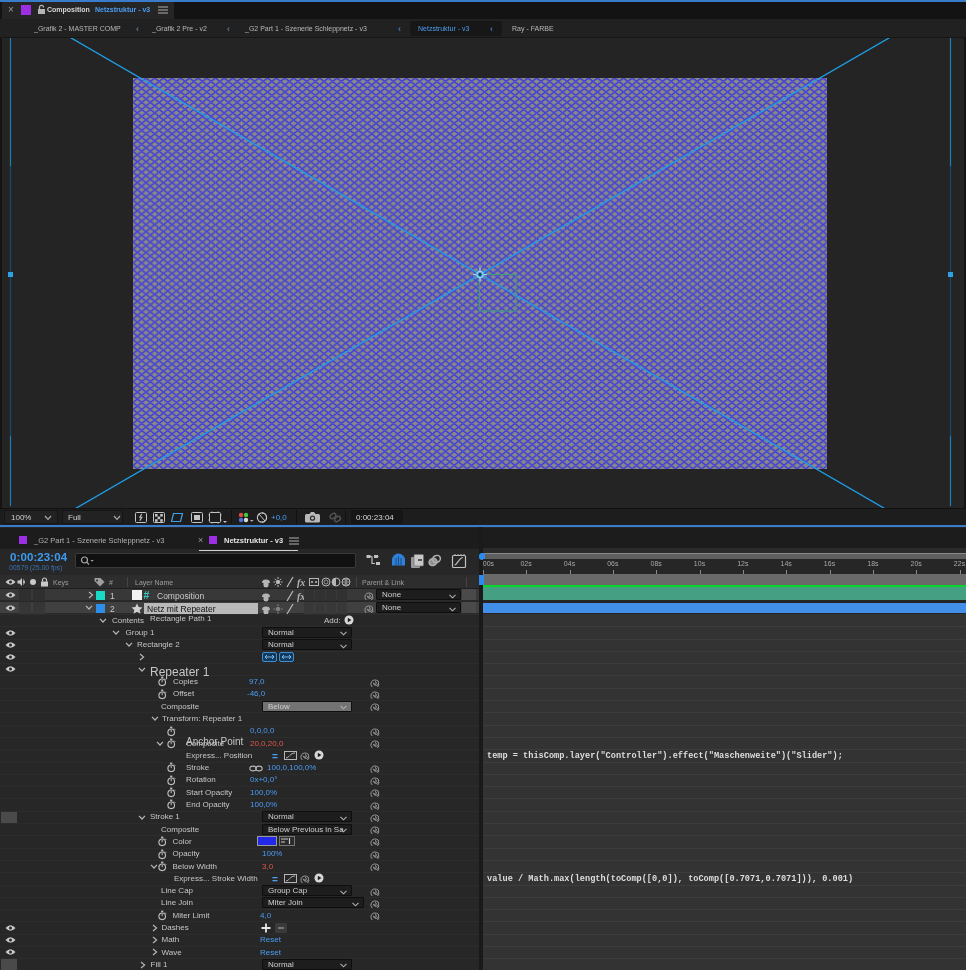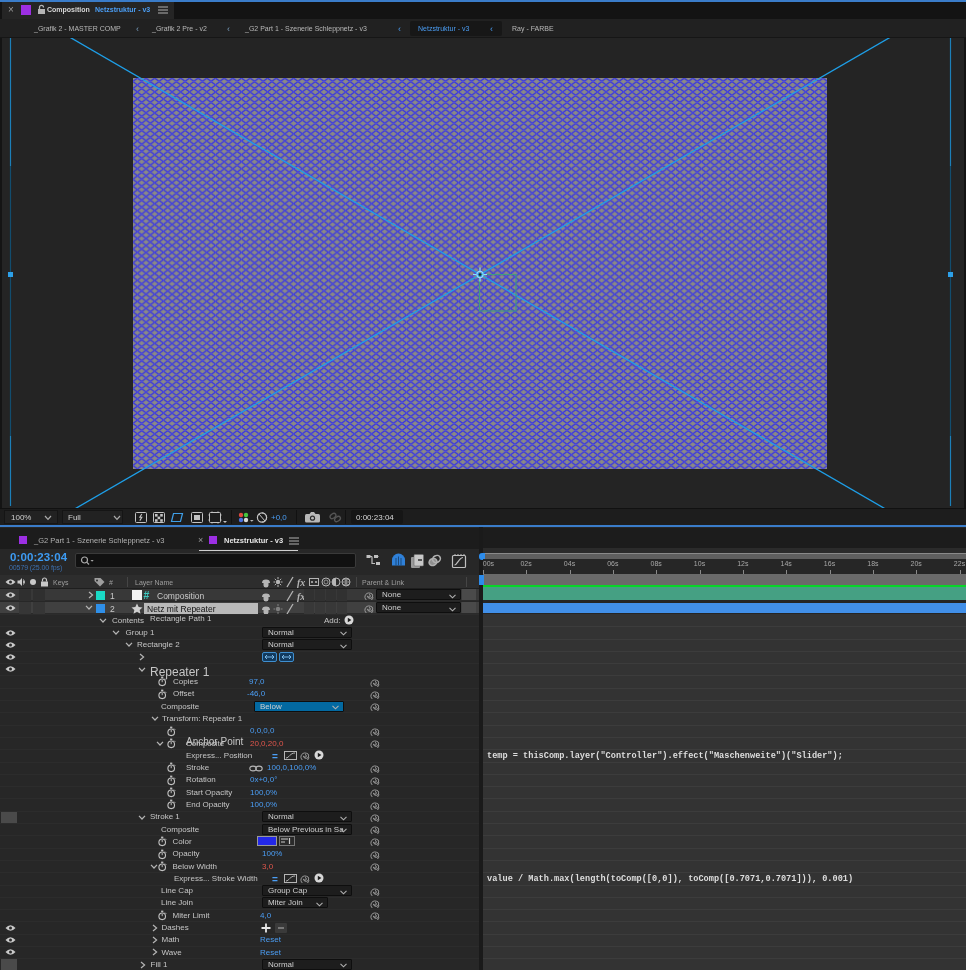--- a/index.html
+++ b/index.html
@@ -431,21 +431,21 @@
     <rect x="4.1" y="0.6" width="2.2" height="1.6" fill="#bdbdbd"></rect>
     <line x1="8" y1="2.6" x2="9.2" y2="3.8" stroke="#bdbdbd" stroke-width="1"></line>
     <line x1="5.2" y1="6.2" x2="5.2" y2="4" stroke="#bdbdbd" stroke-width="1"></line>
   </svg>
 <span class="t" style="left:173px;top:689.3px;color:#c6c6c6;font-size:8px">Offset</span>
 <span class="t" style="left:247px;top:689.3px;color:#4b9ef5;font-size:8px">-46,0</span>
 <svg style="position:absolute;left:370px;top:688.85px" width="10" height="10" viewBox="0 0 10 10">
     <path d="M5 5 m0 -0.5 a1.4 1.4 0 1 1 -1.5 1.4 a2.6 2.6 0 1 0 2.8 -2.7 a4 4 0 1 0 2.6 4" fill="none" stroke="#9a9a9a" stroke-width="1"></path>
   </svg>
 <span class="t" style="left:161px;top:701.6px;color:#c6c6c6;font-size:8px">Composite</span>
-<div style="position:absolute;left:254px;top:700.65px;width:90px;height:11px;background:#0369a1;border:1px solid #0e0e0e;border-radius:1px;overflow:hidden">
+<div style="position:absolute;left:262px;top:700.65px;width:90px;height:11px;background:#737373;border:1px solid #0e0e0e;border-radius:1px;overflow:hidden">
     <span style="position:absolute;left:5px;top:0px;font-size:8px;color:#cecece;white-space:nowrap">Below</span>
     <svg style="position:absolute;right:4px;top:3.5px" width="7" height="5" viewBox="0 0 7 5">
       <path d="M0.5 0.8 L3.5 3.8 L6.5 0.8" fill="none" stroke="#b0b0b0" stroke-width="1.1"></path>
     </svg>
   </div>
 <svg style="position:absolute;left:370px;top:701.15px" width="10" height="10" viewBox="0 0 10 10">
     <path d="M5 5 m0 -0.5 a1.4 1.4 0 1 1 -1.5 1.4 a2.6 2.6 0 1 0 2.8 -2.7 a4 4 0 1 0 2.6 4" fill="none" stroke="#9a9a9a" stroke-width="1"></path>
   </svg>
 <svg class="ab" style="left:151px;top:716.0px" width="8" height="6" viewBox="0 0 8 6">
     <path d="M1 0.8 L4 4 L7 0.8" fill="none" stroke="#b5b5b5" stroke-width="1.2"></path>
@@ -620,21 +620,21 @@
 <div style="position:absolute;left:262px;top:885.15px;width:90px;height:11px;background:#1d1d1d;border:1px solid #0e0e0e;border-radius:1px;overflow:hidden">
     <span style="position:absolute;left:5px;top:0px;font-size:8px;color:#cecece;white-space:nowrap">Group Cap</span>
     <svg style="position:absolute;right:4px;top:3.5px" width="7" height="5" viewBox="0 0 7 5">
       <path d="M0.5 0.8 L3.5 3.8 L6.5 0.8" fill="none" stroke="#b0b0b0" stroke-width="1.1"></path>
     </svg>
   </div>
 <svg style="position:absolute;left:370px;top:885.65px" width="10" height="10" viewBox="0 0 10 10">
     <path d="M5 5 m0 -0.5 a1.4 1.4 0 1 1 -1.5 1.4 a2.6 2.6 0 1 0 2.8 -2.7 a4 4 0 1 0 2.6 4" fill="none" stroke="#9a9a9a" stroke-width="1"></path>
   </svg>
 <span class="t" style="left:161px;top:898.4px;color:#c6c6c6;font-size:8px">Line Join</span>
-<div style="position:absolute;left:262px;top:897.4499999999999px;width:66px;height:11px;background:#1d1d1d;border:1px solid #0e0e0e;border-radius:1px;overflow:hidden">
+<div style="position:absolute;left:262px;top:897.4499999999999px;width:102px;height:11px;background:#1d1d1d;border:1px solid #0e0e0e;border-radius:1px;overflow:hidden">
     <span style="position:absolute;left:5px;top:0px;font-size:8px;color:#cecece;white-space:nowrap">Miter Join</span>
     <svg style="position:absolute;right:4px;top:3.5px" width="7" height="5" viewBox="0 0 7 5">
       <path d="M0.5 0.8 L3.5 3.8 L6.5 0.8" fill="none" stroke="#b0b0b0" stroke-width="1.1"></path>
     </svg>
   </div>
 <svg style="position:absolute;left:370px;top:897.9499999999999px" width="10" height="10" viewBox="0 0 10 10">
     <path d="M5 5 m0 -0.5 a1.4 1.4 0 1 1 -1.5 1.4 a2.6 2.6 0 1 0 2.8 -2.7 a4 4 0 1 0 2.6 4" fill="none" stroke="#9a9a9a" stroke-width="1"></path>
   </svg>
 <svg style="position:absolute;left:157px;top:910.05px" width="11" height="11" viewBox="0 0 11 11">
     <circle cx="5.2" cy="6.3" r="3.3" fill="none" stroke="#c2c2c2" stroke-width="1.1"></circle>

